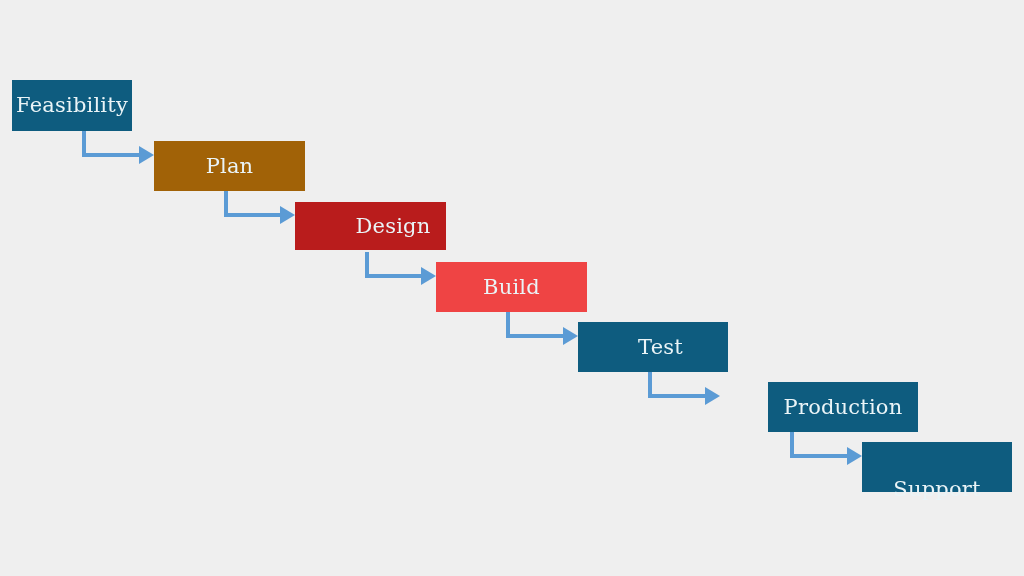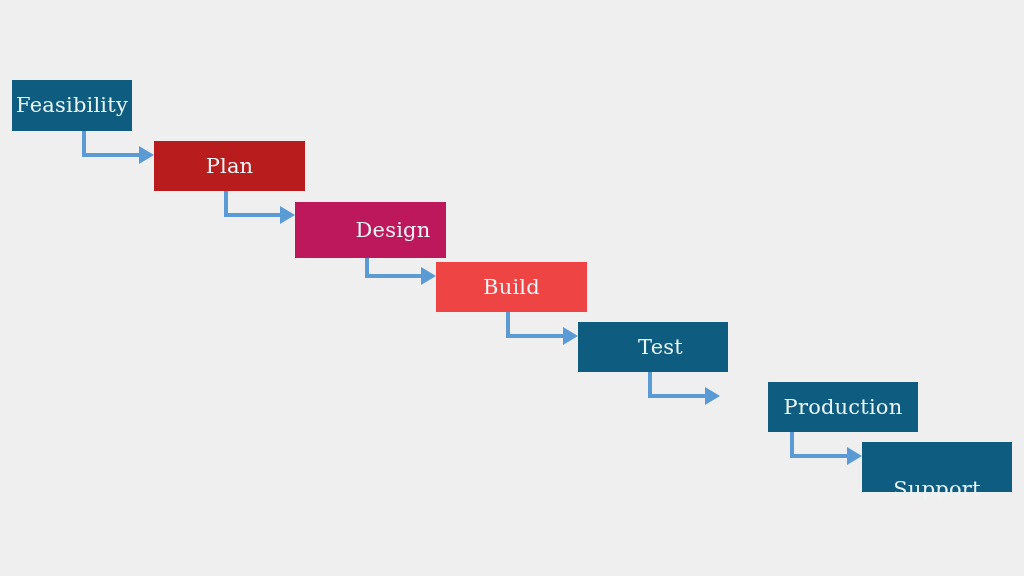--- a/index.html
+++ b/index.html
@@ -75,24 +75,24 @@
       <g>
         <path d="M 792 432 L 792 456 L 847 456" fill="none" stroke="#5b9bd5" stroke-width="4" stroke-linecap="butt" stroke-linejoin="miter"></path>
         <polygon points="862,456 847,447 847,465" fill="#5b9bd5"></polygon>
       </g>
     </svg>
 
   <div id="phase-layer">
       <div class="phase-box" style="left: 12px; top: 80px; width: 120px; height: 51px; background: rgb(14, 92, 127);">
         <span class="phase-label" style="color: rgb(234, 244, 247);">Feasibility</span>
       </div>
-      <div class="phase-box" style="left: 154px; top: 141px; width: 151px; height: 50px; background: #b91c1c;">
+      <div class="phase-box" style="left: 154px; top: 141px; width: 151px; height: 50px; background: #a16207;">
         <span class="phase-label" style="color: rgb(234, 244, 247);">Plan</span>
       </div>
-      <div class="phase-box" style="left: 295px; top: 202px; width: 151px; height: 56px; background: #be185d; padding-left: 45px;">
+      <div class="phase-box" style="left: 295px; top: 202px; width: 151px; height: 48px; background: #b91c1c; padding-left: 45px;">
         <span class="phase-label" style="color: rgb(234, 244, 247);">Design</span>
       </div>
       <div class="phase-box" style="left: 436px; top: 262px; width: 151px; height: 50px; background: #ef4444;">
         <span class="phase-label" style="color: rgb(234, 244, 247);">Build</span>
       </div>
       <div class="phase-box" style="left: 578px; top: 322px; width: 150px; height: 50px; background: rgb(14, 92, 127); padding-left: 15px;">
         <span class="phase-label" style="color: rgb(234, 244, 247);">Test</span>
       </div>
       <div class="phase-box" style="left: 720px; top: 382px; width: 150px; height: 50px; background: rgb(14, 92, 127); margin-left: 48px;">
         <span class="phase-label" style="color: rgb(234, 244, 247);">Production</span>

